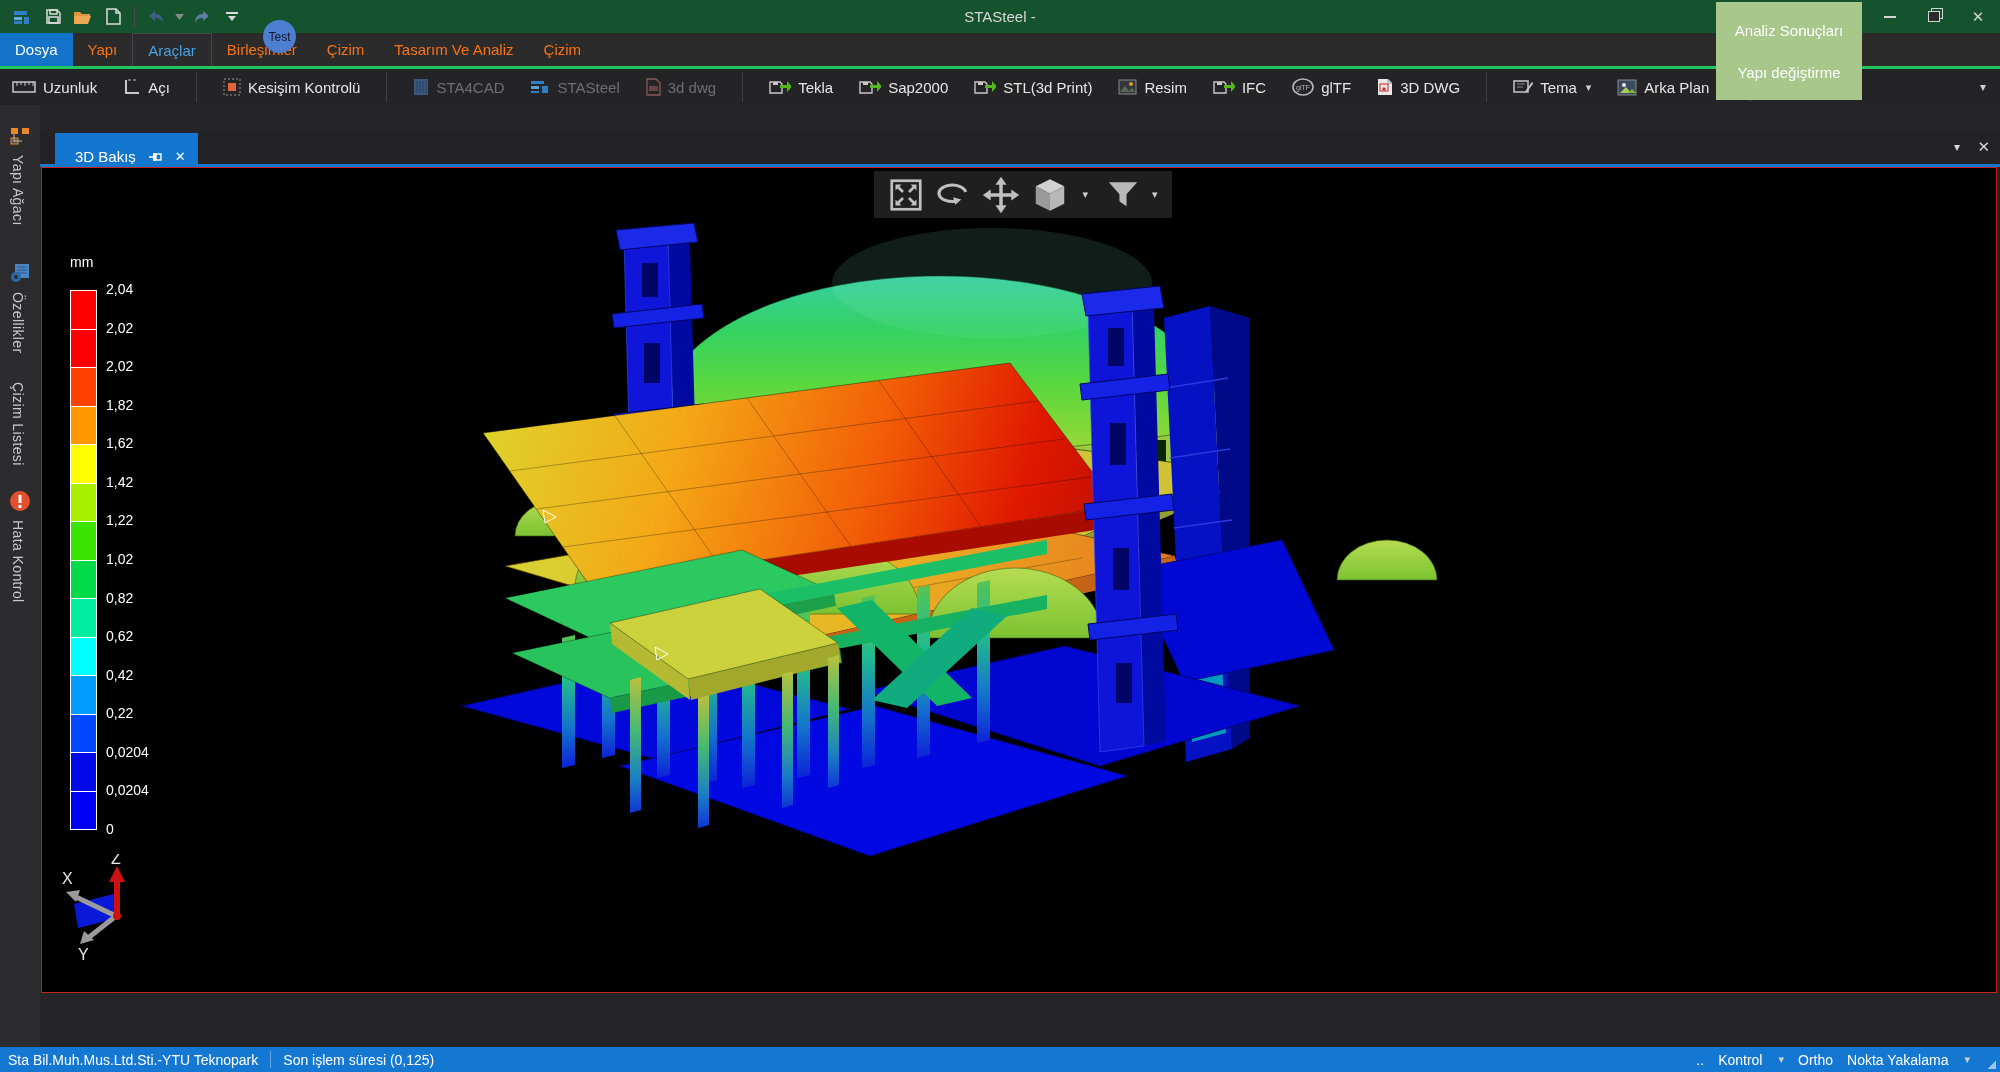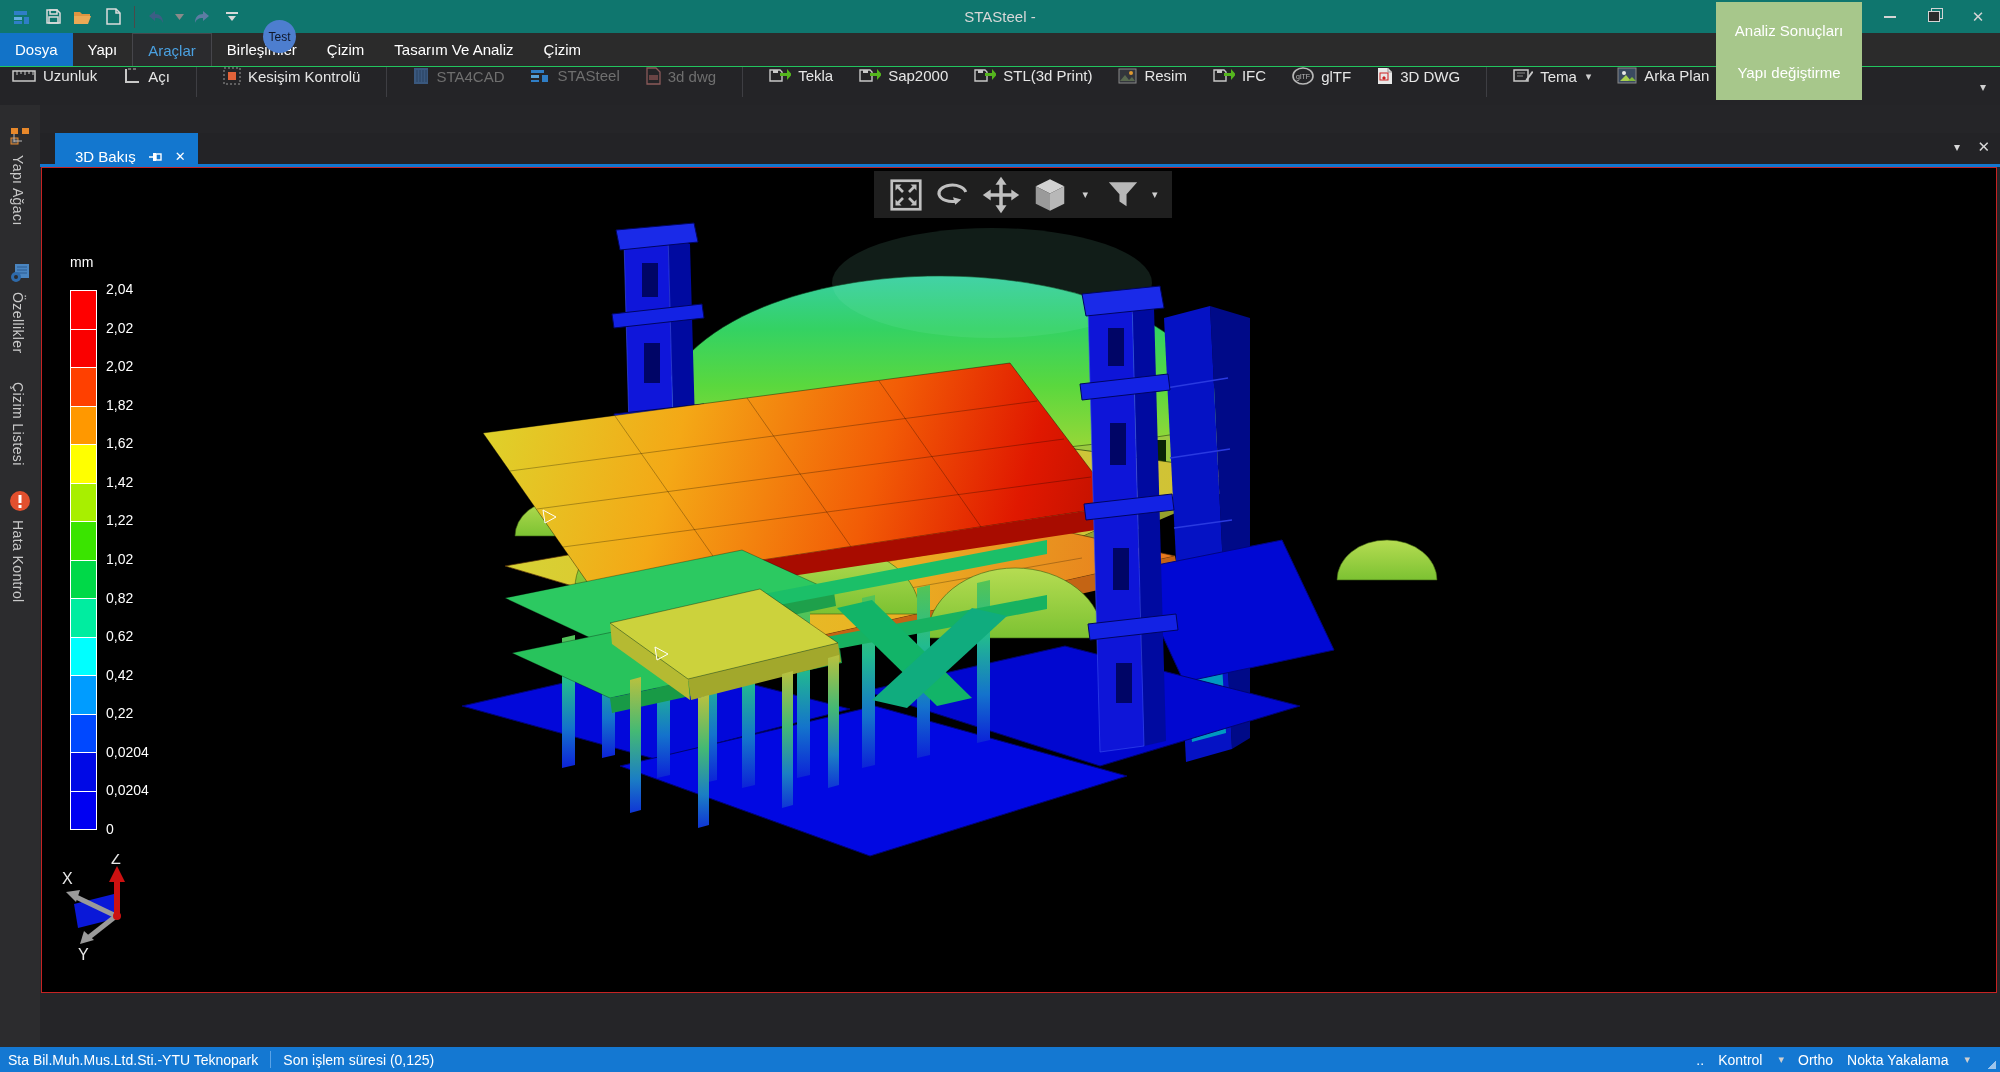--- a/index.html
+++ b/index.html
@@ -2,48 +2,48 @@
 <html><head>
 <meta charset="utf-8">
 <style>
   html,body{margin:0;padding:0;}
   body{width:2000px;height:1072px;position:relative;overflow:hidden;background:#1e1e1f;
        font-family:"Liberation Sans",sans-serif;color:#e6e6e6;font-size:15px;}
   .abs{position:absolute;}
   svg{display:block;}
 
   
-  #titlebar{left:0;top:0;width:2000px;height:33px;background:#0f766e;}
+  #titlebar{left:0;top:0;width:2000px;height:33px;background:#14532d;}
   .qa{display:flex;align-items:center;height:33px;padding-left:8px;}
   .qa .qbtn{width:30px;height:26px;display:flex;align-items:center;justify-content:center;}
   .qa .vsep{width:1px;height:22px;background:#4a4a4a;margin:0 6px;}
   #win-title{left:0;top:0;width:2000px;height:33px;display:flex;align-items:center;justify-content:center;
              color:#d8d8d8;pointer-events:none;}
   .winbtns{right:0;top:0;height:33px;display:flex;}
   .winbtn{width:44px;height:33px;display:flex;align-items:center;justify-content:center;color:#d4d4d4;}
   .minline{width:12px;height:2px;background:#d4d4d4;}
   .maxbox{width:10px;height:9px;border:1px solid #d4d4d4;position:relative;background:#2b2b2b;}
   .maxbox:before{content:"";position:absolute;left:2px;top:-4px;width:10px;height:9px;border:1px solid #d4d4d4;}
   .maxbox:after{content:"";position:absolute;left:-1px;top:-1px;width:10px;height:9px;background:#2b2b2b;border:1px solid #d4d4d4;}
 
   
   .greenbtn{left:1716px;width:146px;height:56px;background:#a7c78b;color:#fff;
             display:flex;align-items:center;justify-content:center;font-size:15px;z-index:9;}
 
   
   #ribbontabs{left:0;top:33px;width:2000px;height:33px;background:#2b2b2b;display:flex;align-items:stretch;}
-  .rtab{display:flex;align-items:center;justify-content:center;padding:0 15px;color:#ffffff;}
+  .rtab{display:flex;align-items:center;justify-content:center;padding:0 15px;color:#f97316;}
   .rtab.sel{background:#1273c8;color:#fff;min-width:62px;box-sizing:border-box;}
   .rtab.act{background:#2b2b2e;border:1px solid #46464b;border-bottom:none;color:#4aa0e0;}
   #testbadge{left:263px;top:-13px;width:33px;height:33px;border-radius:50%;background:#4d7ecf;color:#0f172a;
              display:flex;align-items:center;justify-content:center;font-size:12px;z-index:8;}
 
   
-  #toolbar{left:0;top:66px;width:2000px;height:39px;background:#242427;border-top:1px solid #22c55e;
-           display:flex;align-items:flex-start;column-gap:26px;padding-left:12px;box-sizing:border-box;}
+  #toolbar{left:0;top:66px;width:2000px;height:39px;background:#242427;border-top:3px solid #22c55e;
+           display:flex;align-items:center;column-gap:26px;padding-left:12px;box-sizing:border-box;}
   .titem{display:flex;align-items:center;gap:7px;white-space:nowrap;}
   .titem.dis{color:#6f6f6f;}
   .tsep{width:1px;height:30px;background:#3e3e43;}
   .caret{color:#cfcfcf;font-size:11px;margin-left:2px;}
   #tb-overflow{position:absolute;right:14px;top:80px;color:#cfcfcf;font-size:12px;}
 
   
   #sidebar{left:0;top:105px;width:40px;height:942px;background:#2c2c2e;}
   .sb-ico{left:9px;width:22px;height:22px;}
   .sb-label{left:10px;writing-mode:vertical-rl;color:#c9c9c9;font-size:14px;letter-spacing:.4px;white-space:nowrap;}

